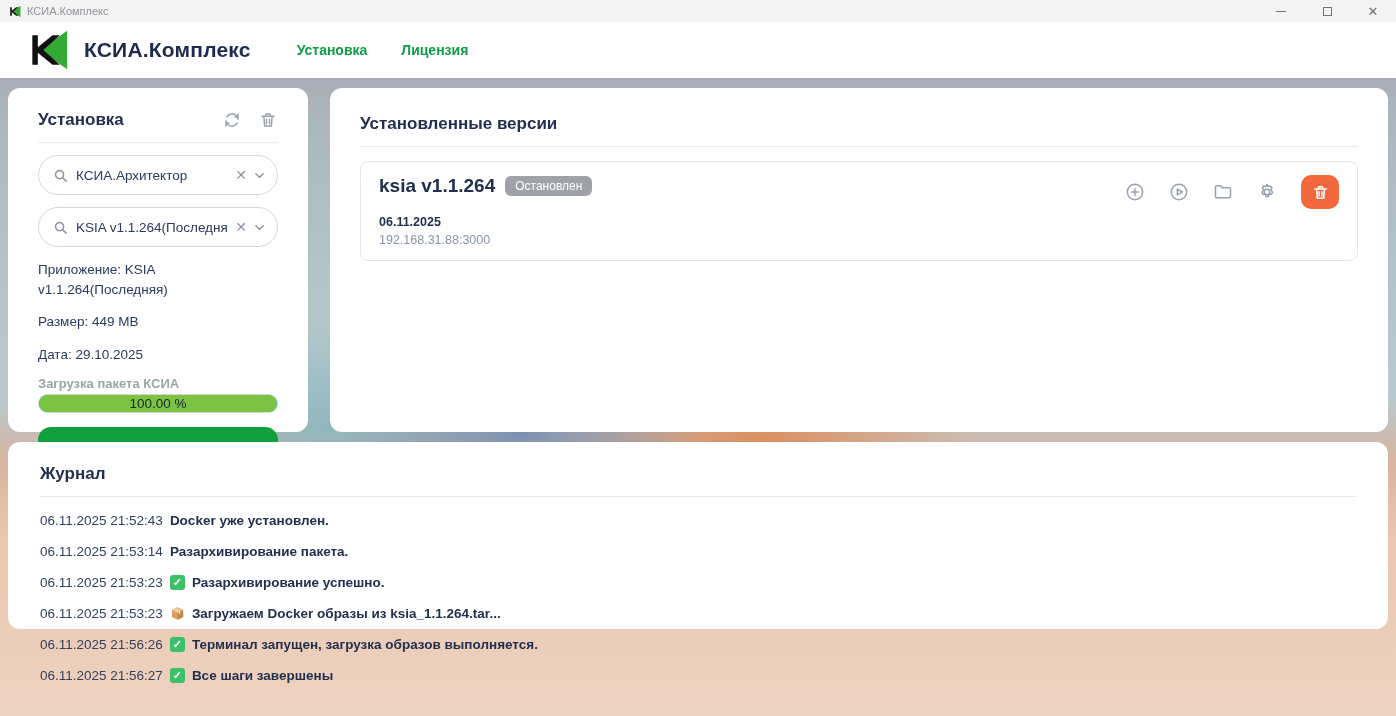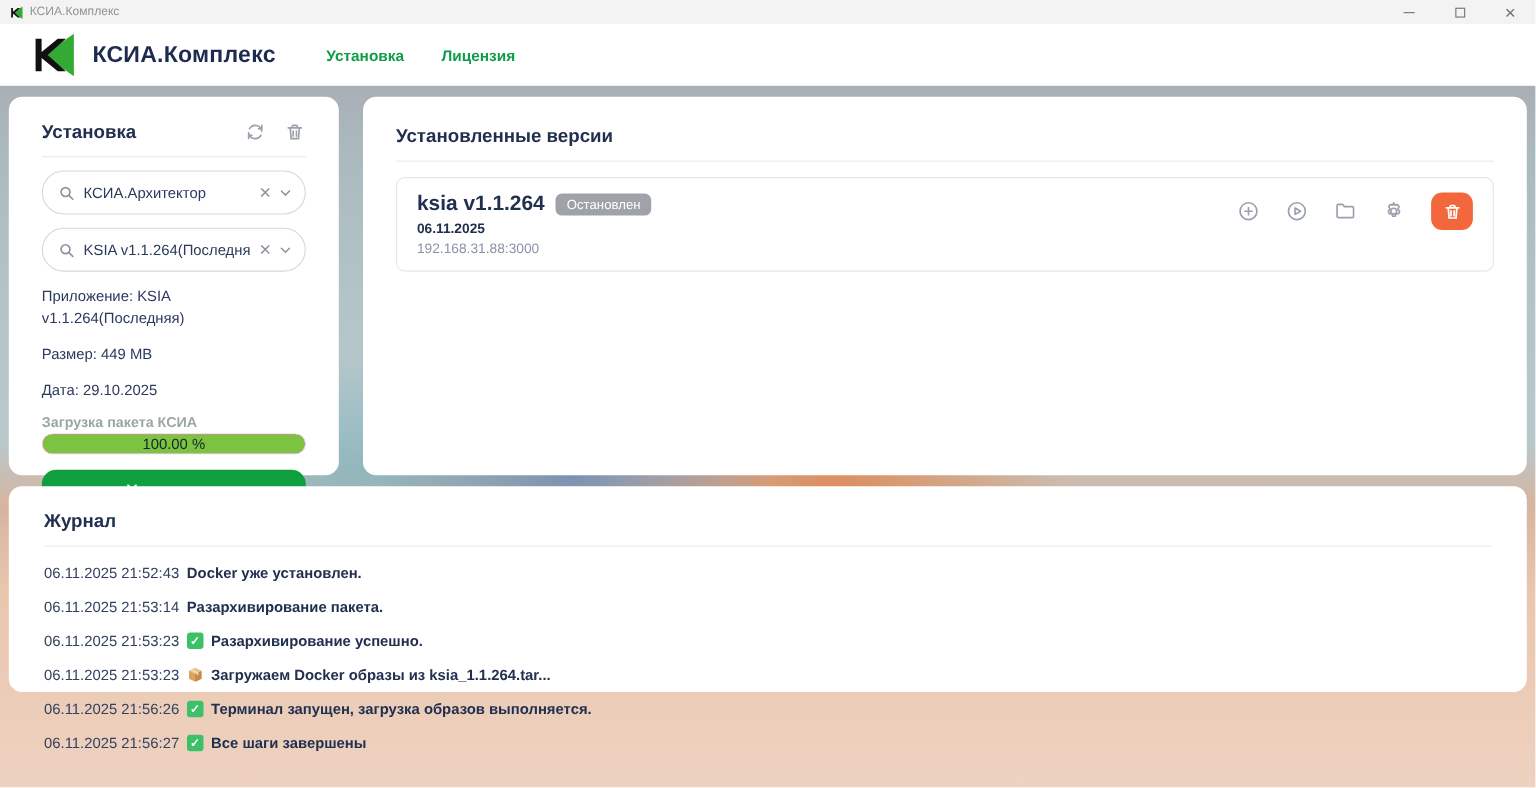--- a/index.html
+++ b/index.html
@@ -44,32 +44,32 @@
 
   
   .select { height:40px; border:1px solid #d4d7dc; border-radius:20px; display:flex; align-items:center; padding:0 12px 0 14px; margin-top:12px; cursor:pointer; background:#fff; }
   .select .mag { width:15px; height:15px; color:#8d94a0; flex:0 0 auto; margin-right:8px; }
   .select .val { font-size:13.5px; color:#2b3a5c; white-space:nowrap; overflow:hidden; flex:1 1 auto; }
   .select .clear { color:#8d94a0; font-size:14px; padding:0 7px; cursor:pointer; }
   .select .chev { width:11px; height:11px; color:#8d94a0; flex:0 0 auto; cursor:pointer; }
 
   .info-line { font-size:13.5px; color:#2b3a5c; margin-top:13px; line-height:1.45; }
   .progress-label { font-size:13px; font-weight:bold; color:#9aa8a2; margin-top:12px; }
-  .progress-track { height:19px; border-radius:10px; background:#ef4444; border:1px solid #d4d7d4; margin-top:3px; position:relative; overflow:hidden;text-align:right; }
+  .progress-track { height:19px; border-radius:10px; background:#14b8a6; border:1px solid #d4d7d4; margin-top:3px; position:relative; overflow:hidden;text-align:right; }
   .progress-fill { position:absolute; inset:0; background:#7cc341; border-radius:10px; }
   .progress-text { position:absolute; inset:0; display:flex; align-items:center; justify-content:center; font-size:13.5px; color:#15242e; }
   .install-btn { margin-top:14px; width:100%; height:38px; border:none; border-radius:13px; background:#0f9f3f; color:#fff; font-family:inherit; font-size:15px; font-weight:bold; cursor:pointer; }
 
   
   .version-card { margin-top:14px; border:1px solid #e4e6ea; border-radius:8px; padding:13px 18px; display:flex; align-items:flex-start; }
   .vc-info {}
   .vc-toprow { display:flex; align-items:center; gap:10px; }
   .vc-name { font-size:19px; font-weight:bold; color:#22304f; }
   .badge { background:#9fa3a9; color:#fff; font-size:12px; padding:3px 10px; border-radius:6px; }
-  .vc-date { font-size:12.5px; font-weight:bold; color:#22304f; margin-top:4px; }
+  .vc-date { font-size:12.5px; font-weight:bold; color:#22304f; margin-top:18px; }
   .vc-ip { font-size:12.5px; color:#8a93a6; margin-top:4px; }
   .vc-actions { margin-left:auto; display:flex; align-items:center; gap:24px; }
   .vc-actions .icon-btn svg { width:20px; height:20px; }
   .delete-btn { width:38px; height:34px; border:none; border-radius:10px; background:#f2683c; color:#fff; display:flex; align-items:center; justify-content:center; cursor:pointer; }
   .delete-btn svg { width:17px; height:17px; }
 
   
   .journal-list { margin-top:6px; }
   .log-row { display:flex; align-items:center; margin-top:16px; font-size:13.5px; }
   .log-time { color:#33415f; font-weight:500; margin-right:7px; white-space:nowrap; }

